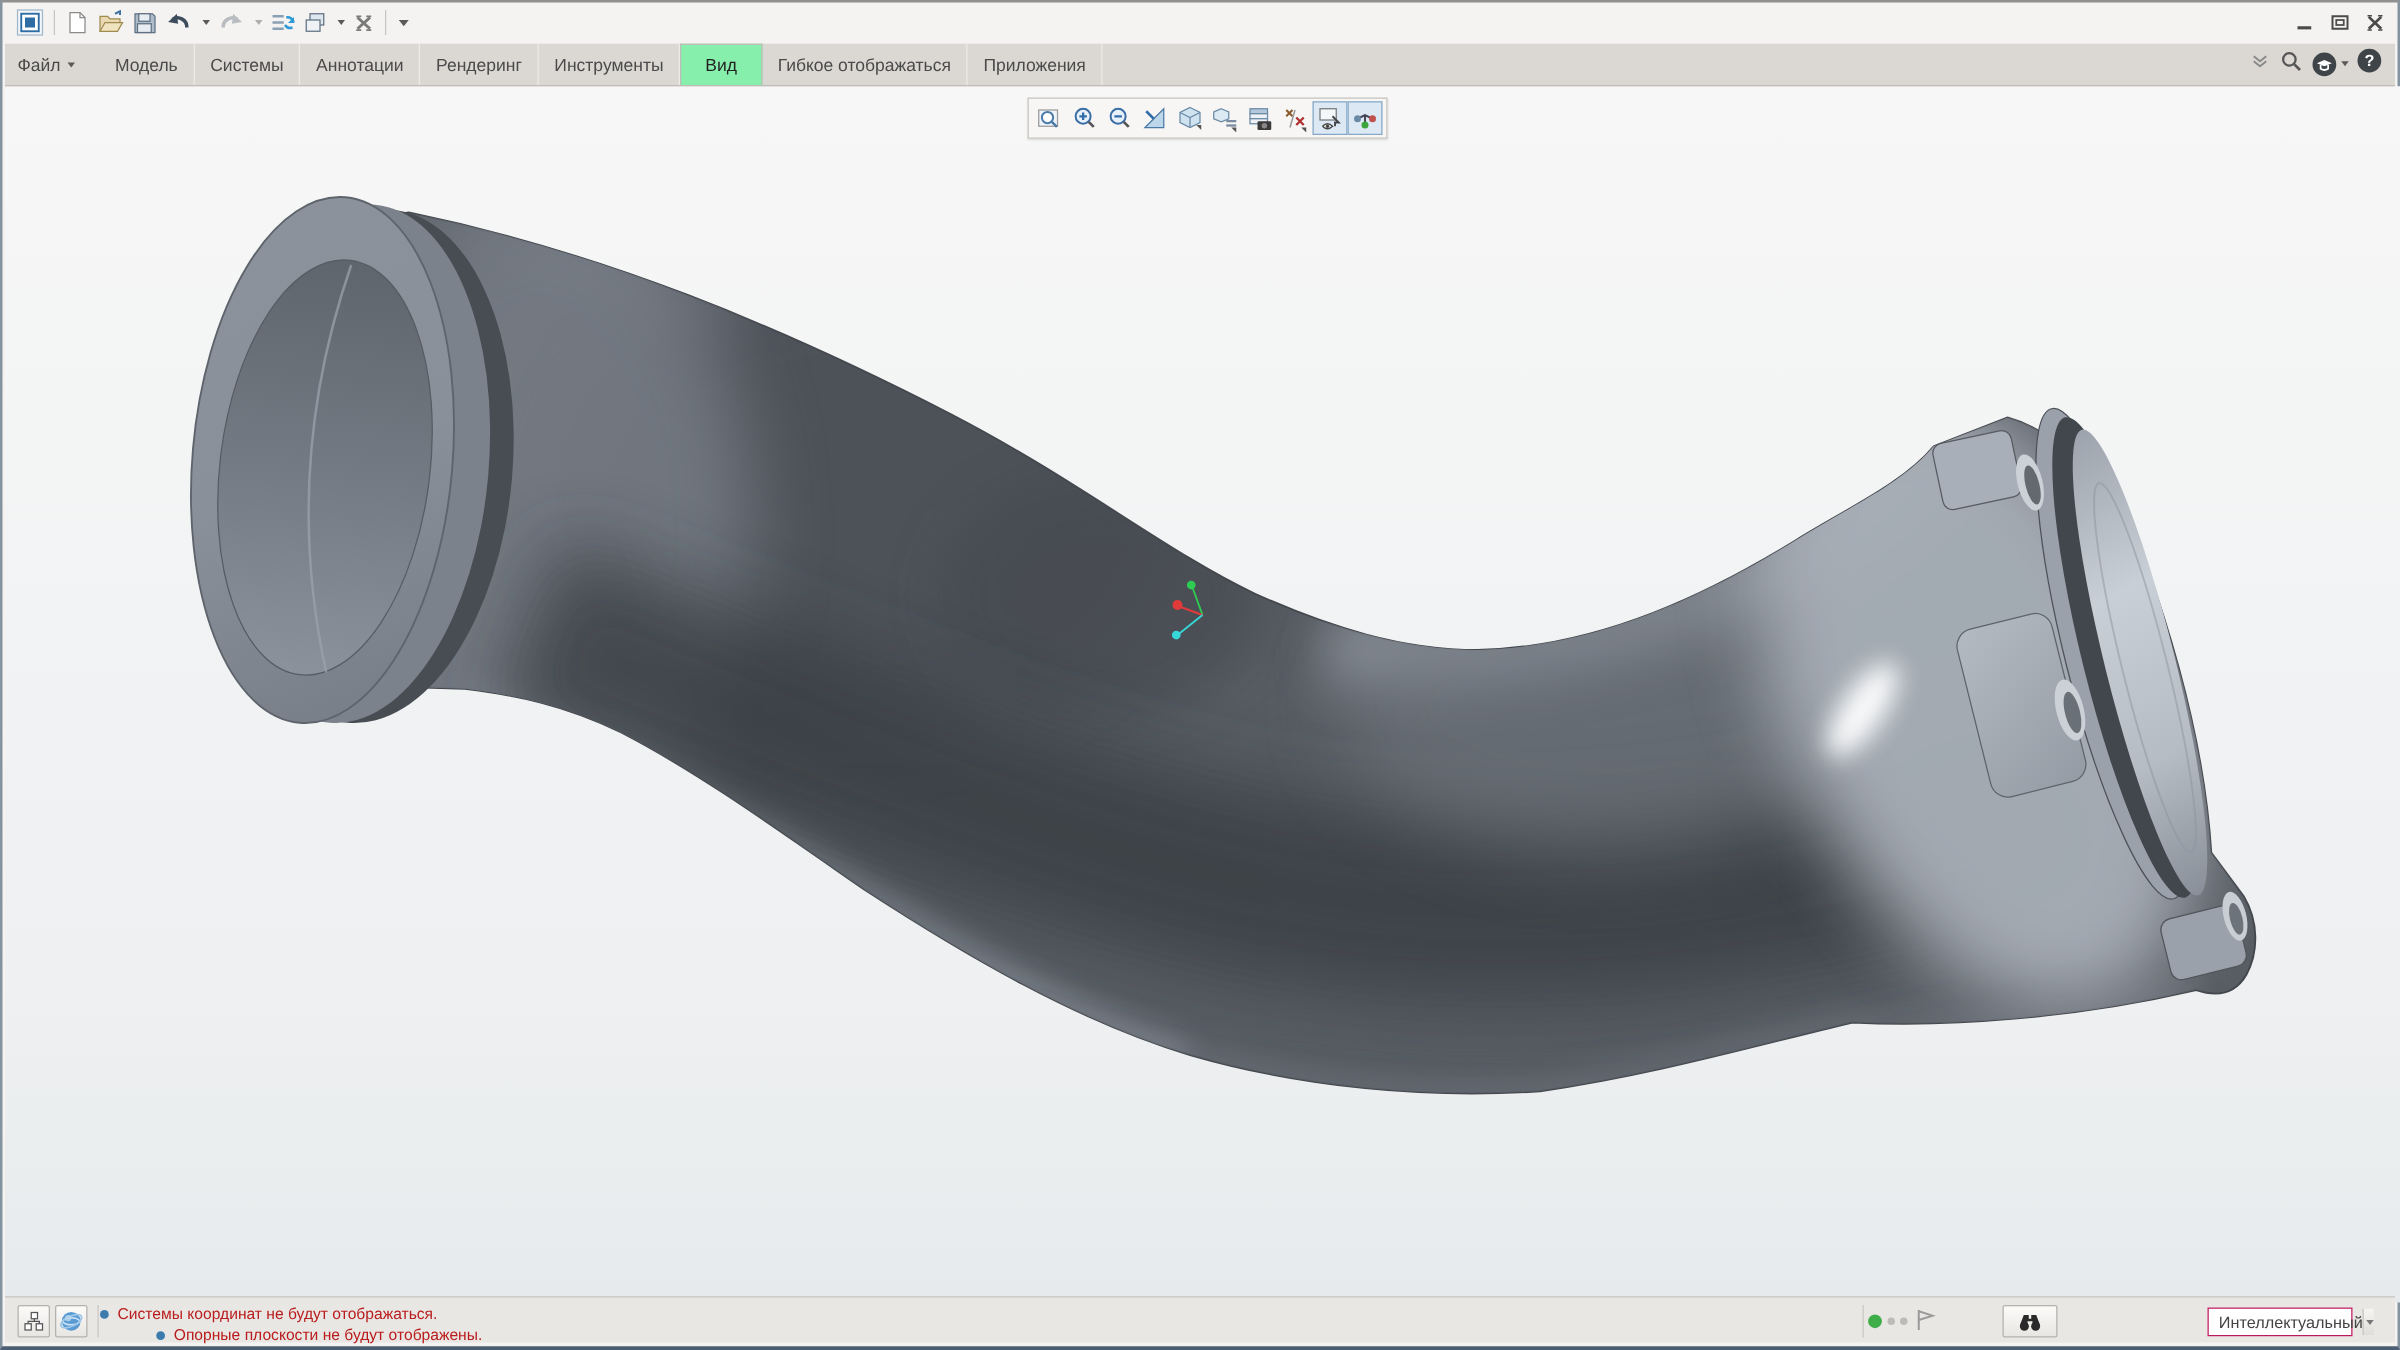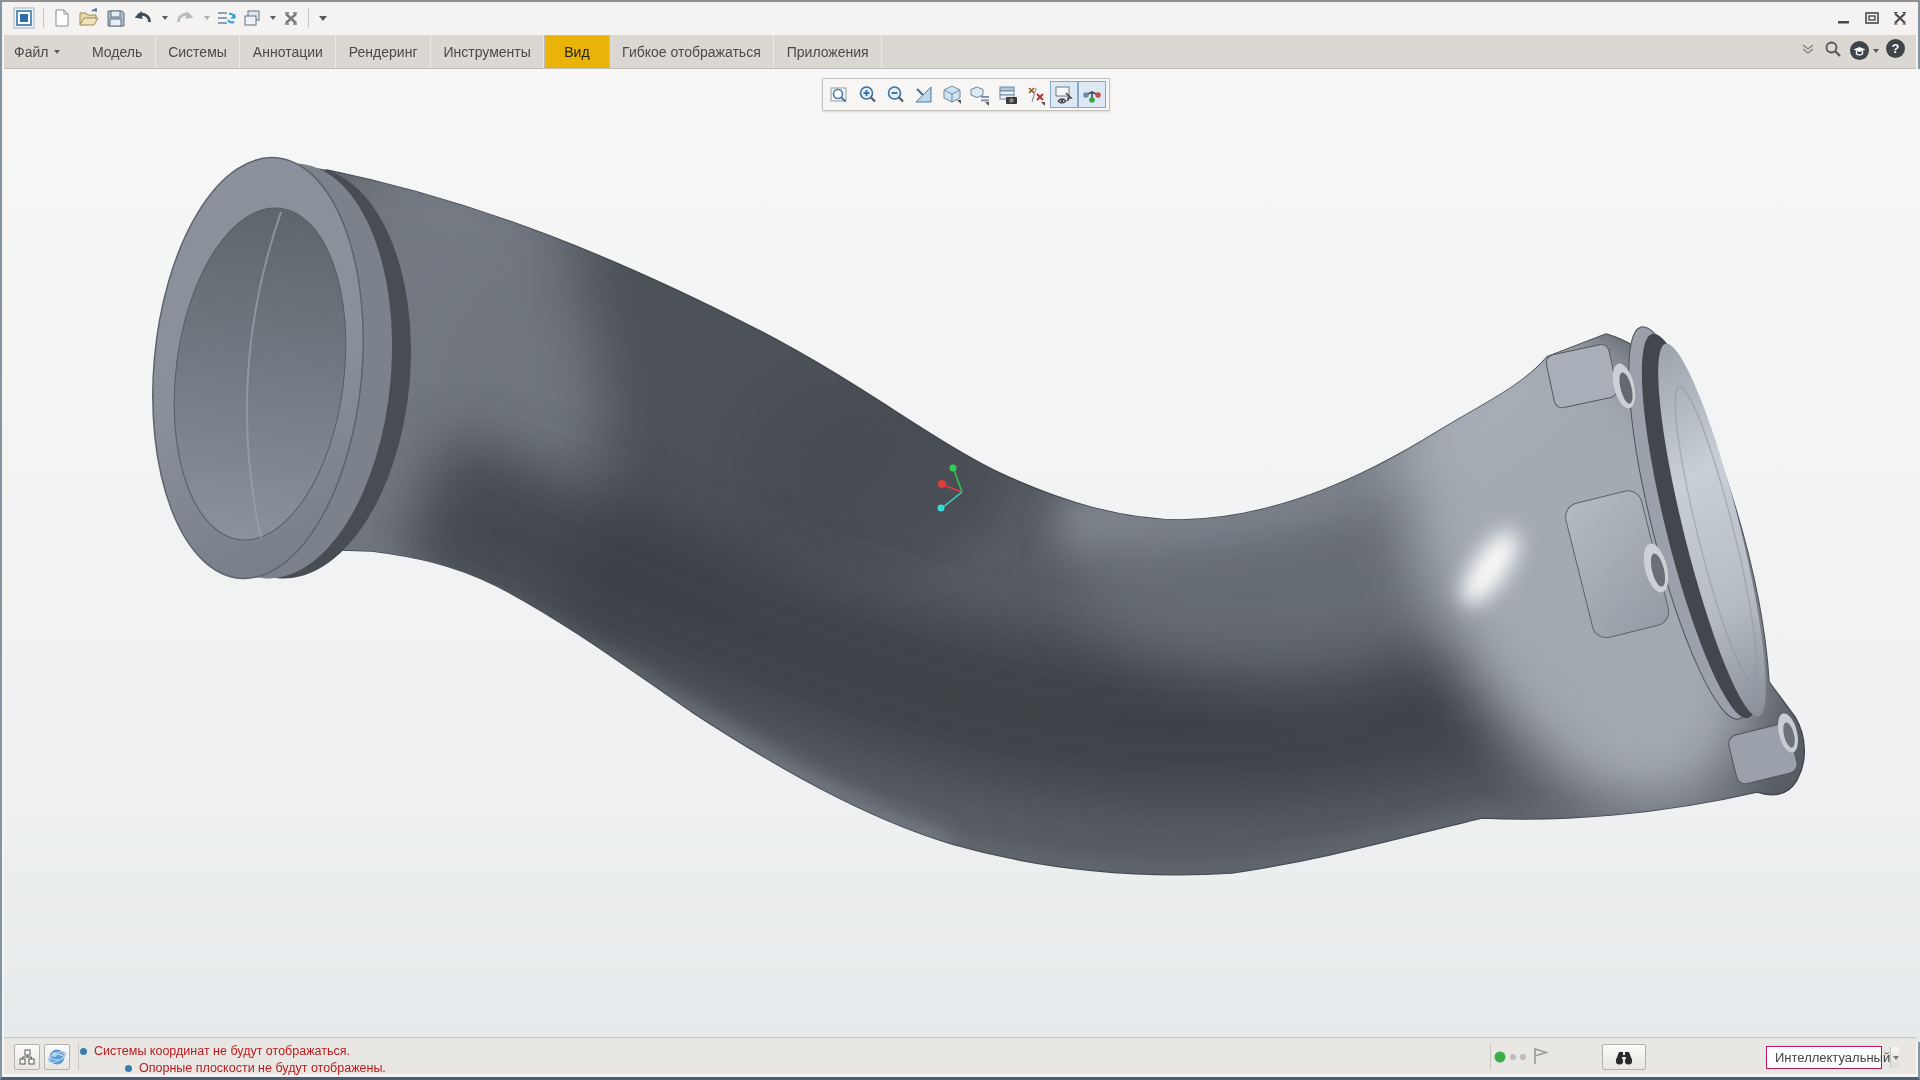--- a/index.html
+++ b/index.html
@@ -13,21 +13,21 @@
   .winbtn { width:16px; height:16px; display:flex; align-items:center; justify-content:center; }
   
   .qat { position:absolute; left:8px; top:4px; height:24px; display:flex; align-items:center; z-index:6; }
   .qat .btn { height:24px; display:flex; align-items:center; justify-content:center; padding:0 3px; }
   .qat .sep { width:1px; height:20px; background:#c9c6c2; margin:0 5px; }
   .drop { width:0; height:0; border-left:3.5px solid transparent; border-right:3.5px solid transparent; border-top:4px solid #5a5a5a; margin-left:2px; }
   
   .tabs { position:absolute; left:2px; top:33px; right:2px; height:34px; background:#dbd8d4; border-bottom:1px solid #c0bdb8; display:flex; align-items:stretch; z-index:5; }
   .tab { position:relative; padding:0 12.5px; font-size:14px; color:#4a4a4a; display:flex; align-items:center; border-right:1px solid #eceae7; }
   .tab.file { border-right:none; margin-right:9px; padding:0 10px; }
-  .tab.active { background:#eab308; border:1px solid #c0bdb8; border-bottom:none; color:#222; padding:15px 19px; }
+  .tab.active { background:#86efac; border:1px solid #c0bdb8; border-bottom:none; color:#222; padding:15px 19px; }
   .ribbon-icons { position:absolute; right:12px; top:36px; display:flex; align-items:center; gap:6px; z-index:6; }
   
   .gfx-svg { position:absolute; left:0; top:0; z-index:1; }
   
   .viewbar { position:absolute; left:820px; top:76px; height:33px; background:#f7f6f4; border:1px solid #c6c3be; box-shadow:0 1px 2px rgba(0,0,0,.12); display:flex; align-items:center; padding:2px 3px; z-index:4; }
   .viewbar .vbtn { width:28px; height:27px; display:flex; align-items:center; justify-content:center; border:1px solid transparent; }
   .viewbar .vbtn.pressed { background:#dce9f5; border:1px solid #86a7c6; }
   
   .statusbar { position:absolute; left:2px; right:2px; bottom:3px; height:37px; background:#e9e7e4; border-top:1px solid #c6c3be; z-index:5; }
   .sb-btn { position:absolute; top:6px; width:26px; height:26px; background:linear-gradient(#fbfbfa,#e8e6e2); border:1px solid #b5b2ae; border-radius:2px; display:flex; align-items:center; justify-content:center; }

